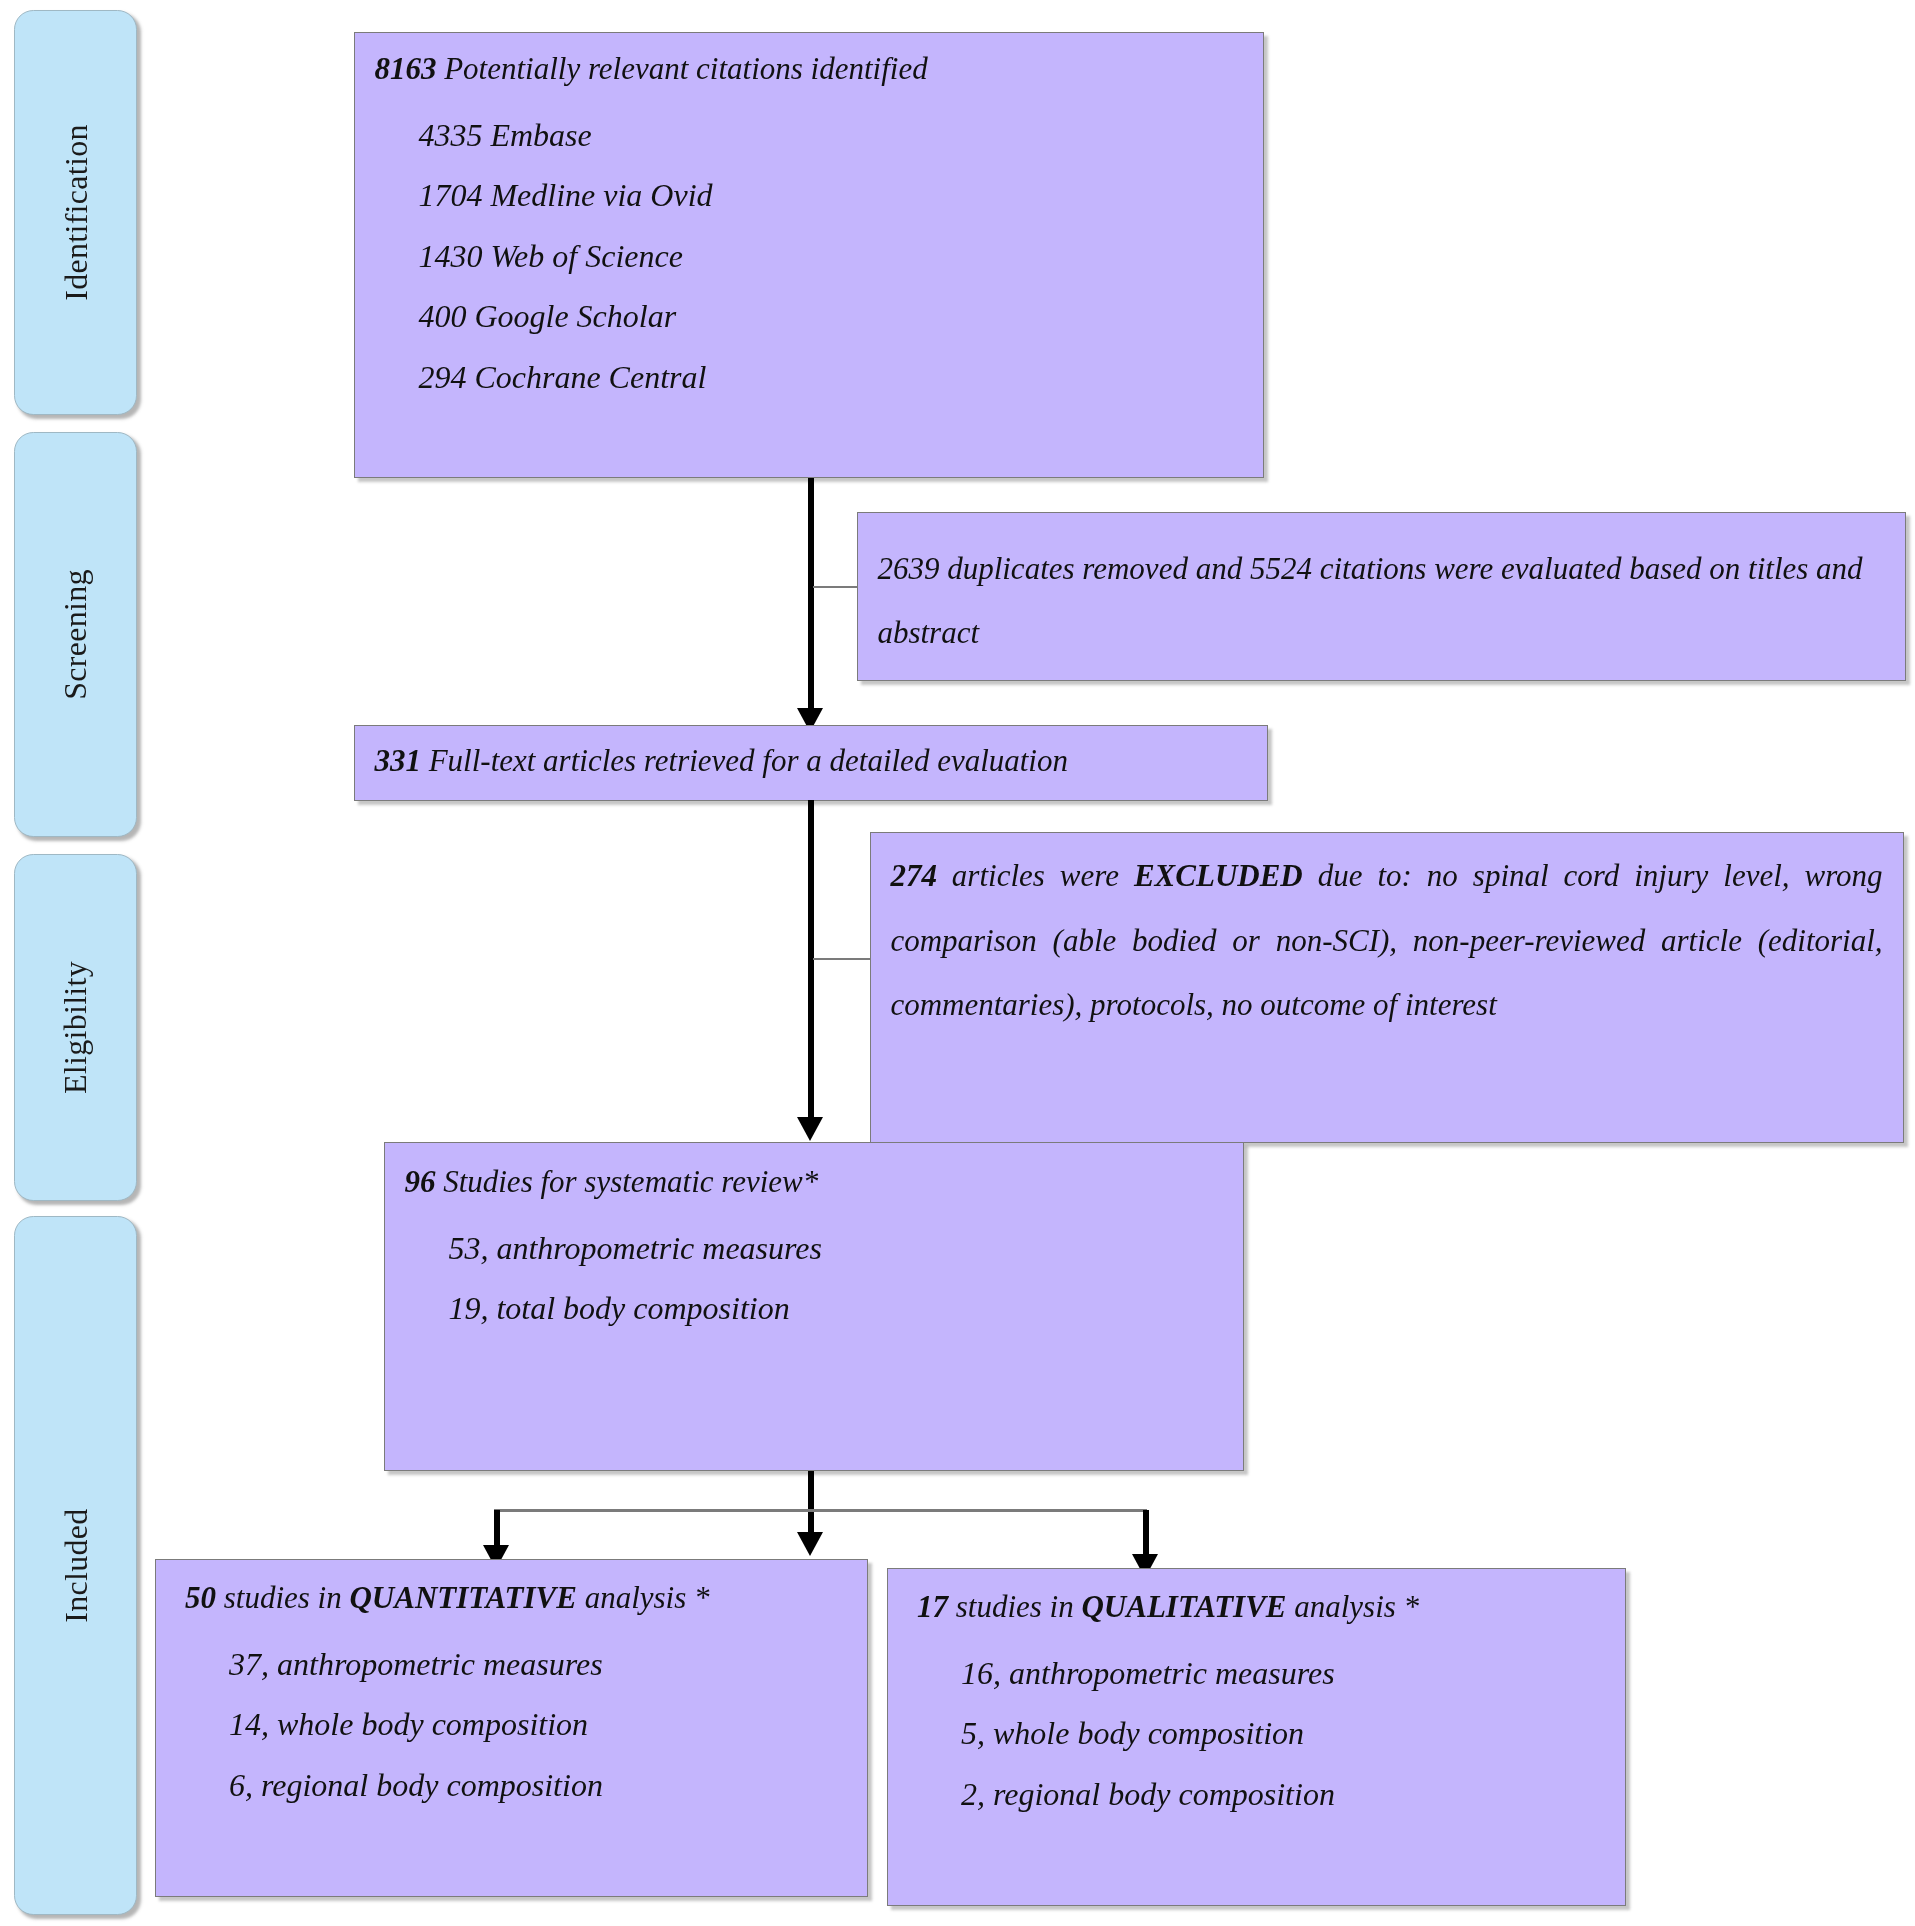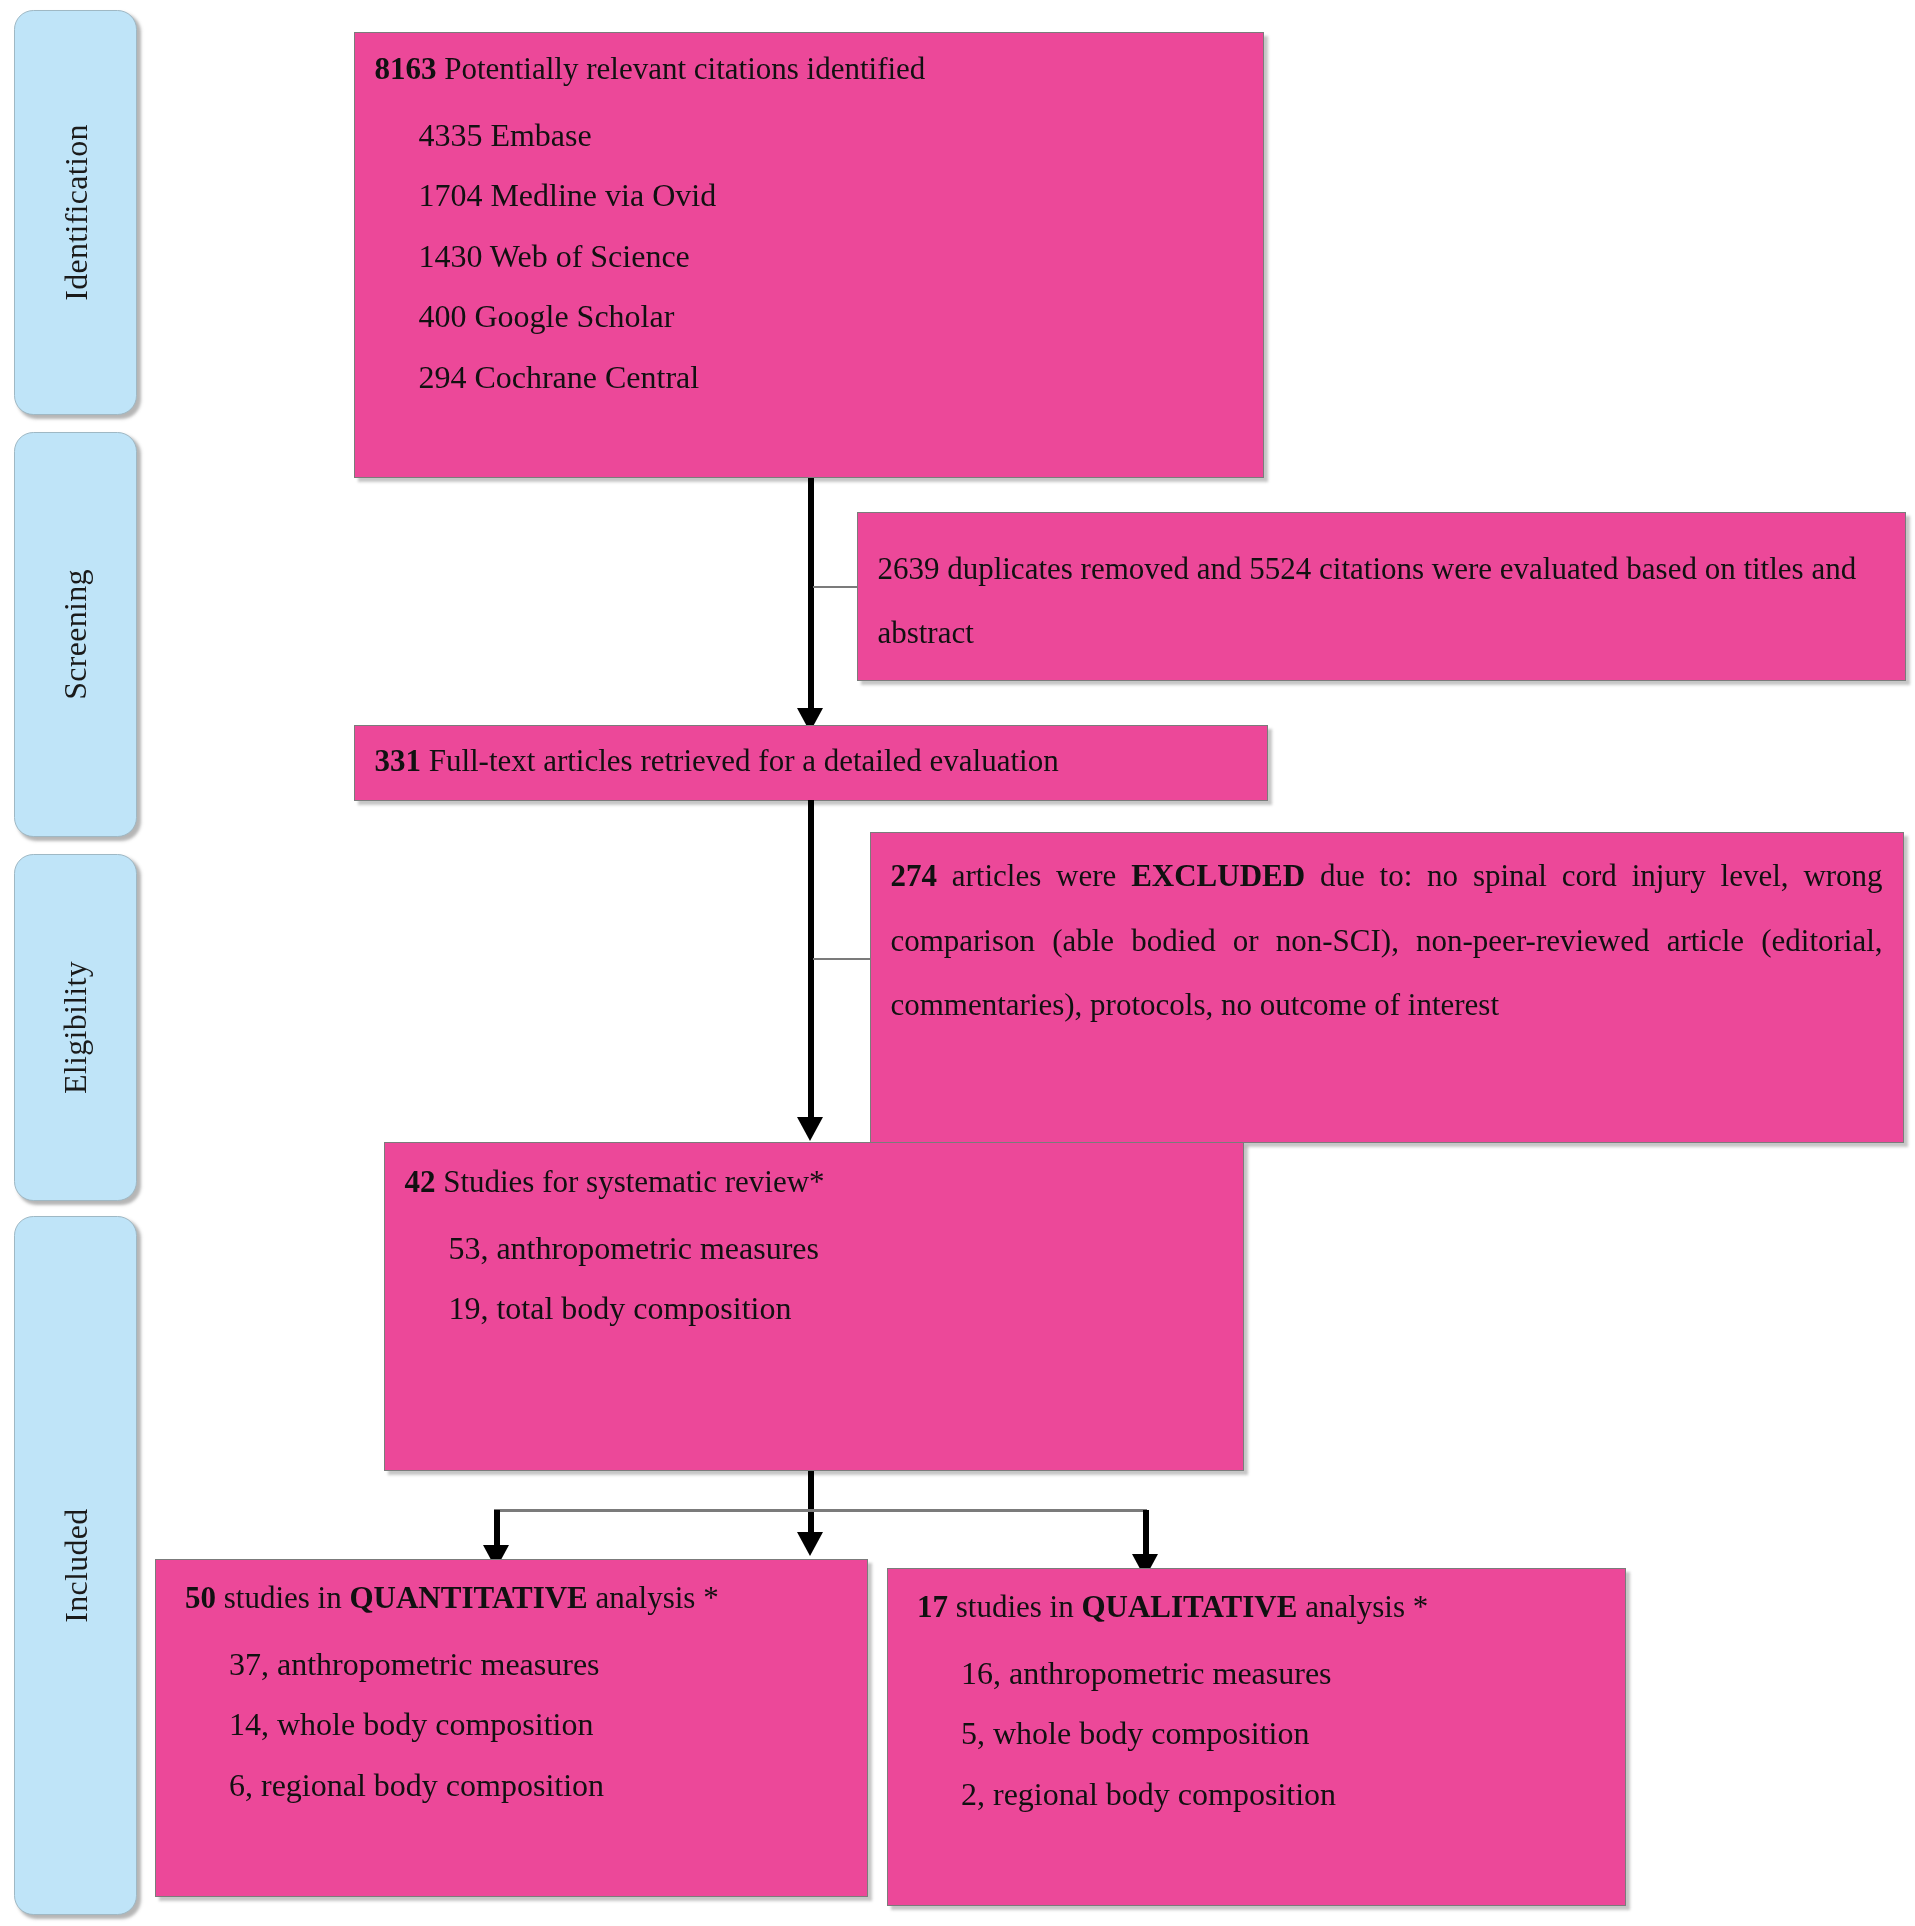--- a/index.html
+++ b/index.html
@@ -34,24 +34,25 @@
     white-space: nowrap;
     font-size: 32px;
     letter-spacing: 0.3px;
     color: #1a1a1a;
     font-family: "Liberation Serif", "DejaVu Serif", serif;
   }
 
   
   .flow-box {
     position: absolute;
-    background: #ec4899;
+    background: #c4b5fd;
     border: 1.5px solid #7b7b7b;
     box-shadow: 3.6px 3.6px 2.6px rgba(120,120,120,0.42);
     box-sizing: border-box;
+    font-style: italic;
   }
   .box-inner {
     padding: 15.3px 17.4px 11.2px 19.4px;
     font-size: 31px;
     line-height: 1.52;
   }
   .box-head {
     font-size: 31px;
     line-height: 1.35;
     white-space: nowrap;
@@ -167,21 +168,21 @@
     <div class="box-inner" style="padding-top:11.2px; padding-right:20.4px;">
       <div class="para">
         <b>274</b><span> articles were </span><b>EXCLUDED</b><span> due to: no spinal cord injury level, wrong comparison (able bodied or non-SCI), non-peer-reviewed article (editorial, commentaries), protocols, no outcome of interest</span>
       </div>
     </div>
   </div>
 
   <div class="flow-box" style="left:384px; top:1142px; width:860px; height:329px;">
     <div class="box-inner" style="padding-top:18.4px;">
       <div class="box-head">
-        <b>42</b><span> Studies for systematic review*</span>
+        <b>96</b><span> Studies for systematic review*</span>
       </div>
       <div class="spacer-sm"></div>
       <div class="sub-line">53, anthropometric measures</div>
       <div class="spacer-xs"></div>
       <div class="sub-line">19, total body composition</div>
       <div class="spacer-xs"></div>
     </div>
   </div>
 
   <div class="v-arrow" style="left:808px; top:1471px; height:66px;"></div>

